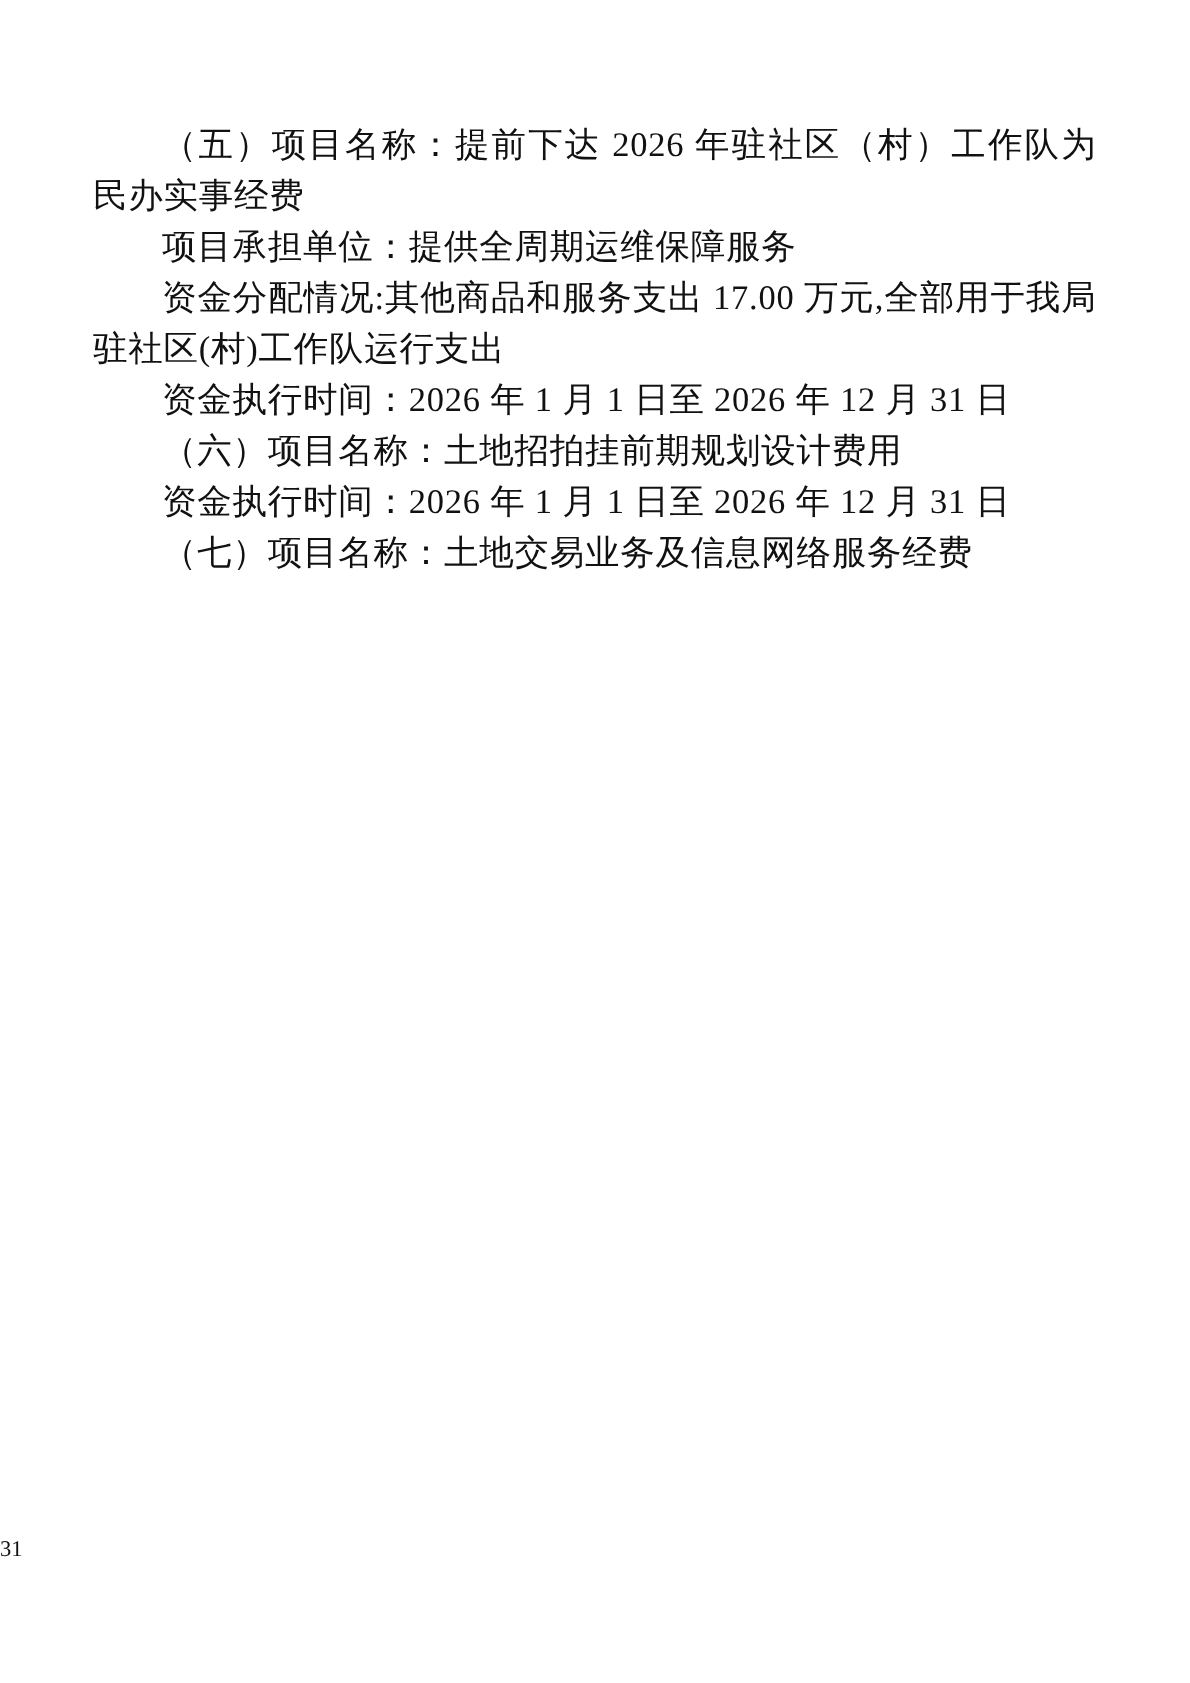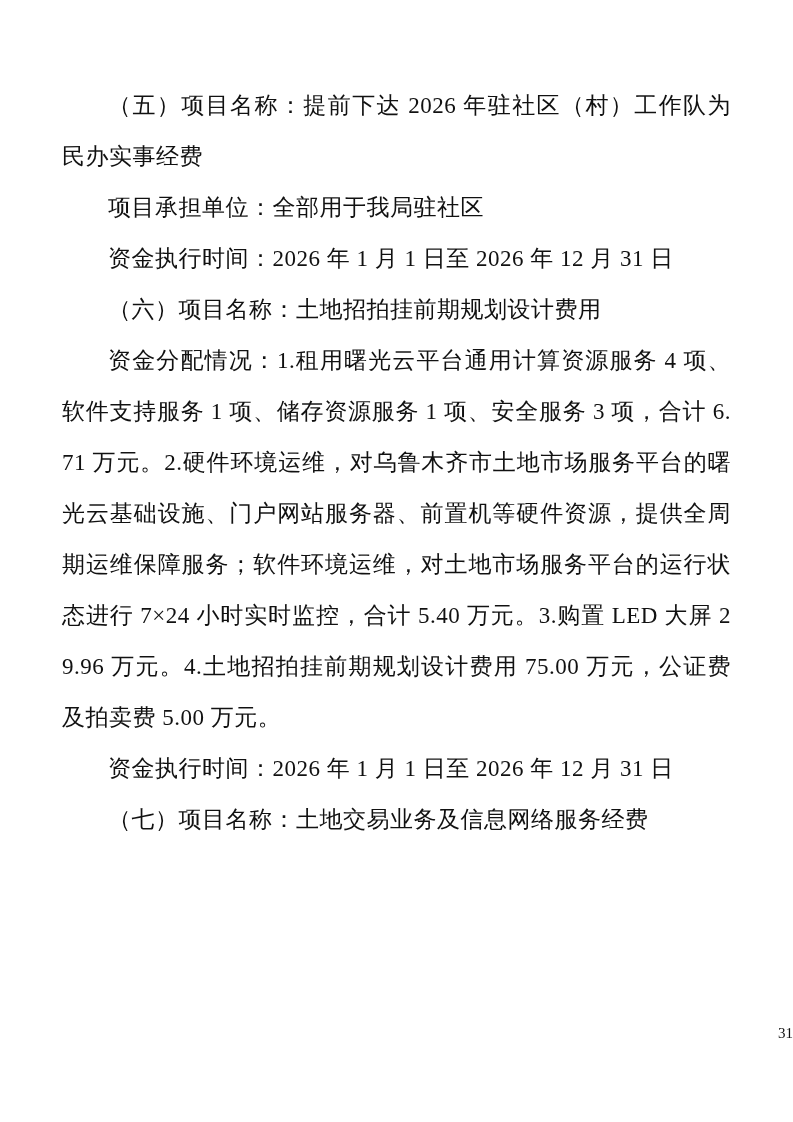--- a/index.html
+++ b/index.html
@@ -17,44 +17,44 @@
     font-family: "Liberation Serif", "DejaVu Serif", serif;
     color: #111111;
     overflow: hidden;
   }
   .content {
     width: 669px;
   }
   .para {
     margin: 0;
     font-size: 23px;
-    line-height: 51px;
+    line-height: 34px;
     text-indent: 2em;
     text-align: justify;
     letter-spacing: 0.5px;
     word-break: break-all;
   }
   .page-footer {
     position: absolute;
     left: 0;
     top: 1022px;
     width: 793px;
-    text-align: right;
+    text-align: left;
     font-size: 15px;
     line-height: 22px;
     color: #111111;
   }
 </style>
 </head>
 <body>
 
 <div class="page">
   <div class="content">
     <p class="para">（五）项目名称：提前下达 2026 年驻社区（村）工作队为民办实事经费</p>
-    <p class="para">项目承担单位：全部用于我局驻社区</p>
+    <p class="para">项目承担单位：提供全周期运维保障服务</p>
+    <p class="para">资金分配情况:其他商品和服务支出 17.00 万元,全部用于我局驻社区(村)工作队运行支出</p>
     <p class="para">资金执行时间：2026 年 1 月 1 日至 2026 年 12 月 31 日</p>
     <p class="para">（六）项目名称：土地招拍挂前期规划设计费用</p>
-    <p class="para">资金分配情况：1.租用曙光云平台通用计算资源服务 4 项、软件支持服务 1 项、储存资源服务 1 项、安全服务 3 项，合计 6.71 万元。2.硬件环境运维，对乌鲁木齐市土地市场服务平台的曙光云基础设施、门户网站服务器、前置机等硬件资源，提供全周期运维保障服务；软件环境运维，对土地市场服务平台的运行状态进行 7×24 小时实时监控，合计 5.40 万元。3.购置 LED 大屏 29.96 万元。4.土地招拍挂前期规划设计费用 75.00 万元，公证费及拍卖费 5.00 万元。</p>
     <p class="para">资金执行时间：2026 年 1 月 1 日至 2026 年 12 月 31 日</p>
     <p class="para">（七）项目名称：土地交易业务及信息网络服务经费</p>
   </div>
   <div class="page-footer">31</div>
 </div>
 
 </body></html>

